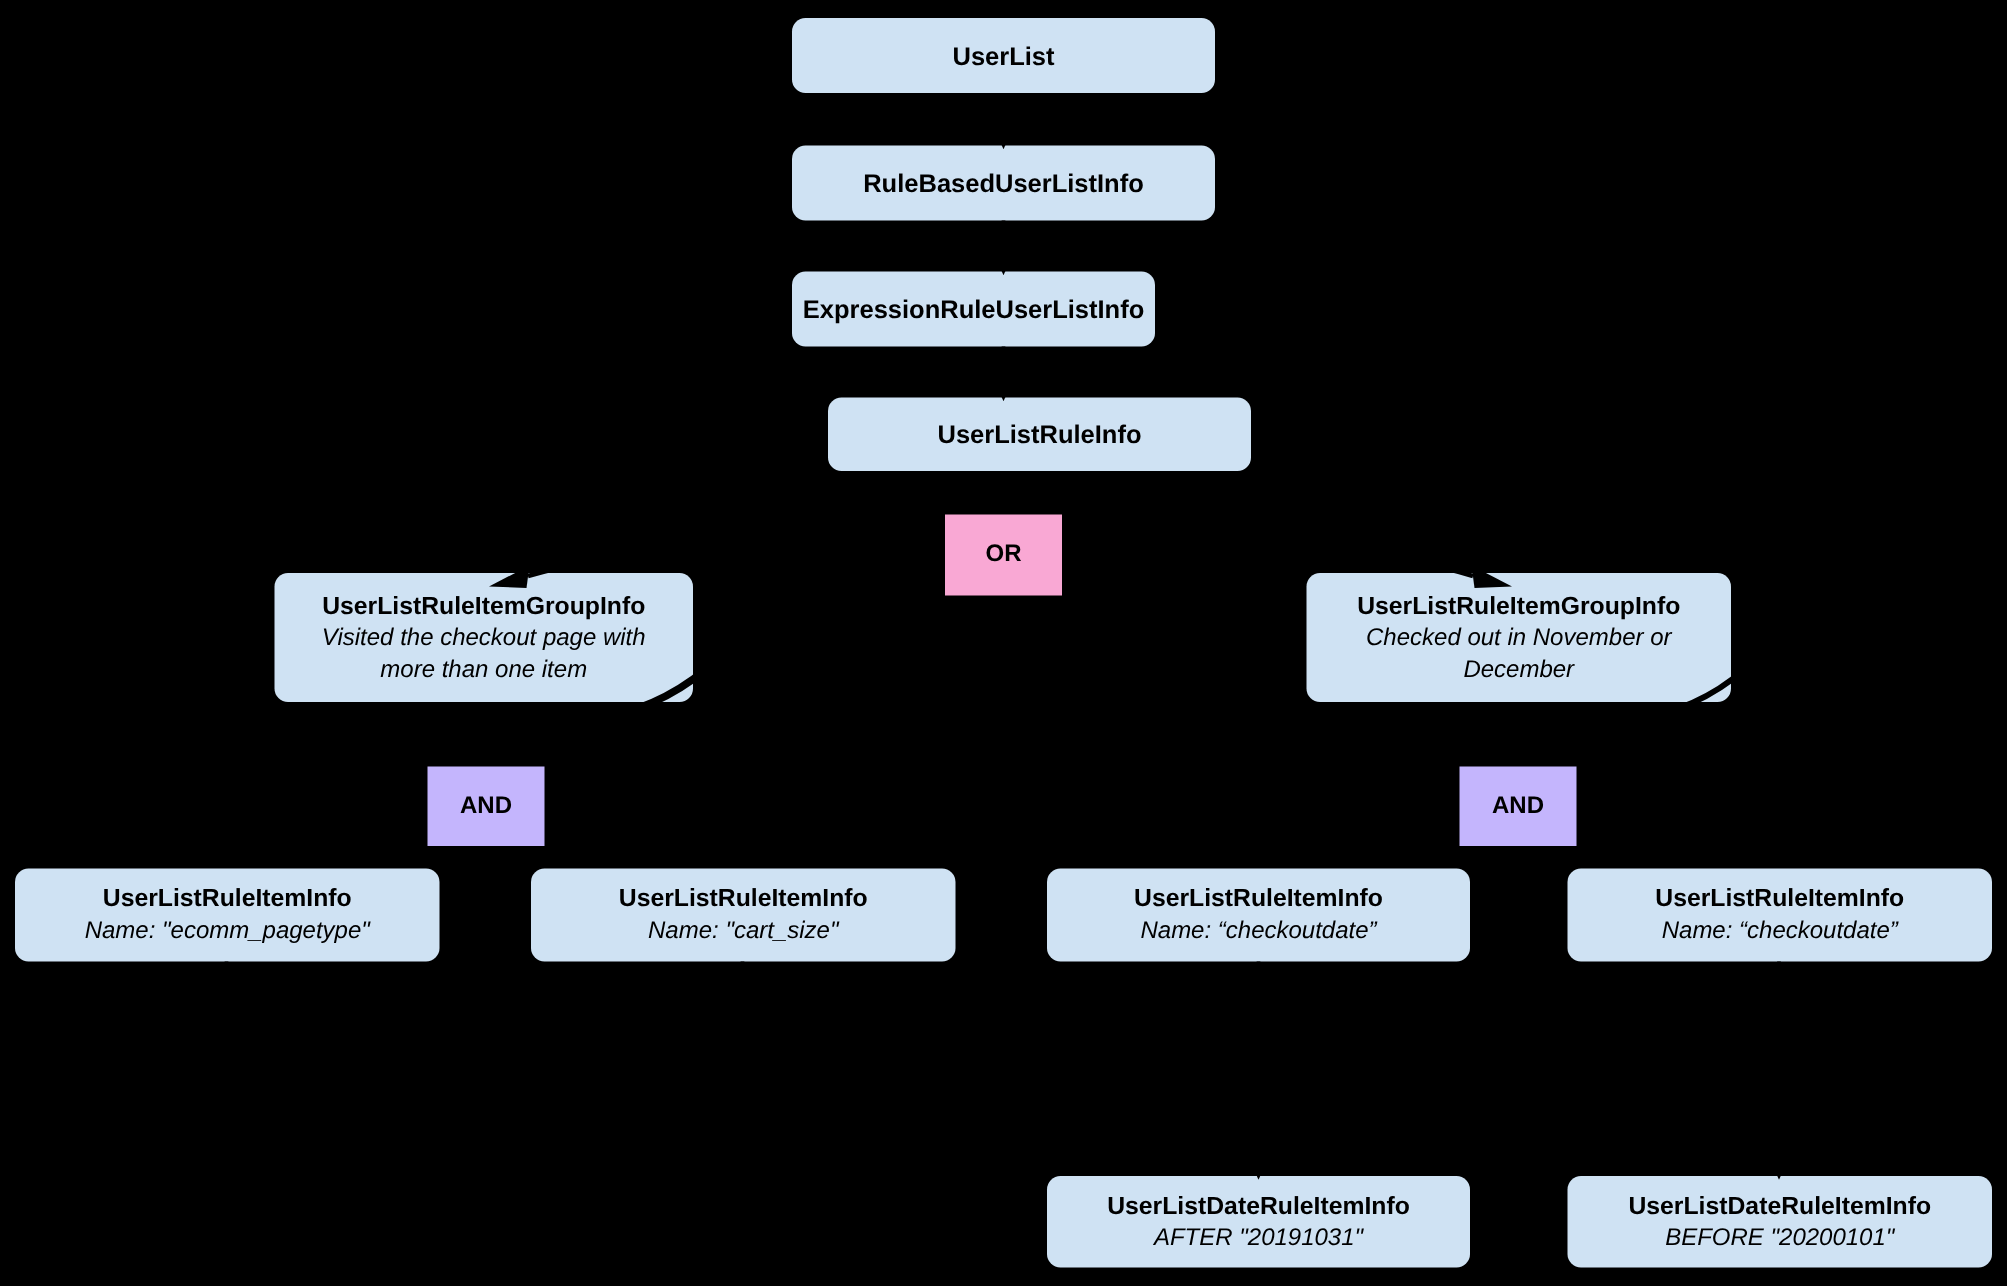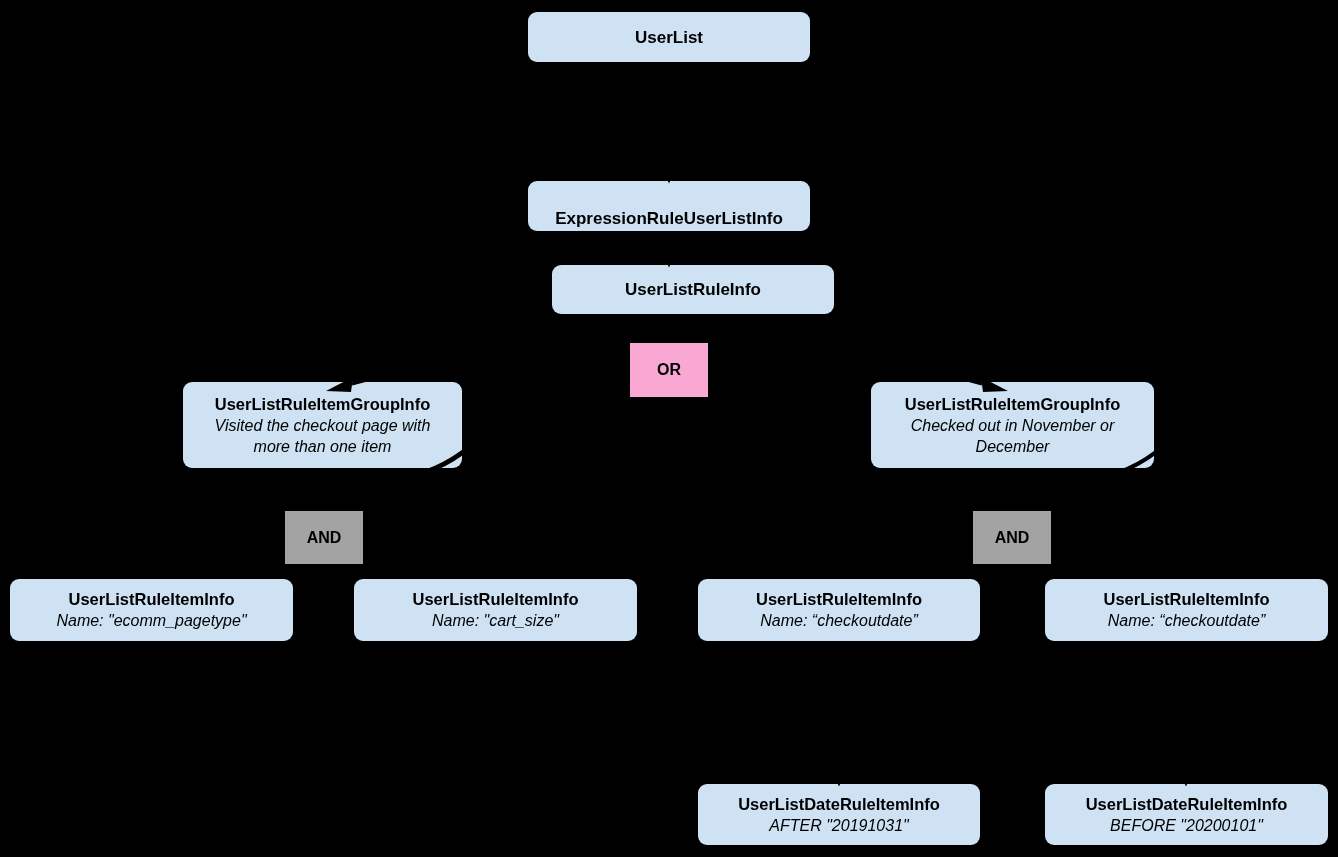--- a/index.html
+++ b/index.html
@@ -45,33 +45,33 @@
     position: absolute;
     display: flex;
     align-items: center;
     justify-content: center;
     font-weight: bold;
     font-size: 16px;
     z-index: 1;
     box-sizing: border-box;
   }
   .op.or  { background: #f9a8d4; }
-  .op.and { background: #a3a3a3; justify-content: center; }
+  .op.and { background: #c4b5fd; justify-content: center; }
   #connector-layer {
     position: absolute;
     left: 0; top: 0;
     width: 1338px;
     height: 857px;
     z-index: 5;
     pointer-events: none;
   }
   
   #n-userlist        { left: 528px;  top: 12px;  width: 282px; height: 50px; }
   #n-rulebased       { left: 528px;  top: 97px;  width: 282px; height: 50px; }
-  #n-expressionrule  { left: 528px;  top: 181px; width: 282px; height: 50px; justify-content: flex-end; }
+  #n-expressionrule  { left: 528px;  top: 181px; width: 242px; height: 50px; }
   #n-userlistrule    { left: 528px;  top: 265px; width: 282px; height: 49px; margin-left: 24px; }
   #op-or             { left: 630px;  top: 343px; width: 78px;  height: 54px; }
   #n-group-left      { left: 183px;  top: 382px; width: 279px; height: 86px; }
   #n-group-right     { left: 871px;  top: 382px; width: 283px; height: 86px; }
   #op-and-left       { left: 285px;  top: 511px; width: 78px;  height: 53px; }
   #op-and-right      { left: 973px;  top: 511px; width: 78px;  height: 53px; }
   #n-item-0          { left: 10px;   top: 579px; width: 283px; height: 62px; }
   #n-item-1          { left: 354px;  top: 579px; width: 283px; height: 62px; }
   #n-item-2          { left: 698px;  top: 579px; width: 282px; height: 62px; }
   #n-item-3          { left: 1045px; top: 579px; width: 283px; height: 62px; }
@@ -80,20 +80,23 @@
   #n-leaf-2          { left: 698px;  top: 784px; width: 282px; height: 61px; }
   #n-leaf-3          { left: 1045px; top: 784px; width: 283px; height: 61px; }
 </style>
 </head>
 <body>
 
 <div id="canvas">
 
   <div class="node chain" id="n-userlist">
     <div class="title">UserList</div>
+  </div>
+  <div class="node chain" id="n-rulebased">
+    <div class="title">RuleBasedUserListInfo</div>
   </div>
   <div class="node chain" id="n-expressionrule">
     <div class="title">ExpressionRuleUserListInfo</div>
   </div>
   <div class="node chain" id="n-userlistrule">
     <div class="title">UserListRuleInfo</div>
   </div>
 
   <div class="op or" id="op-or">
     <span>OR</span>

